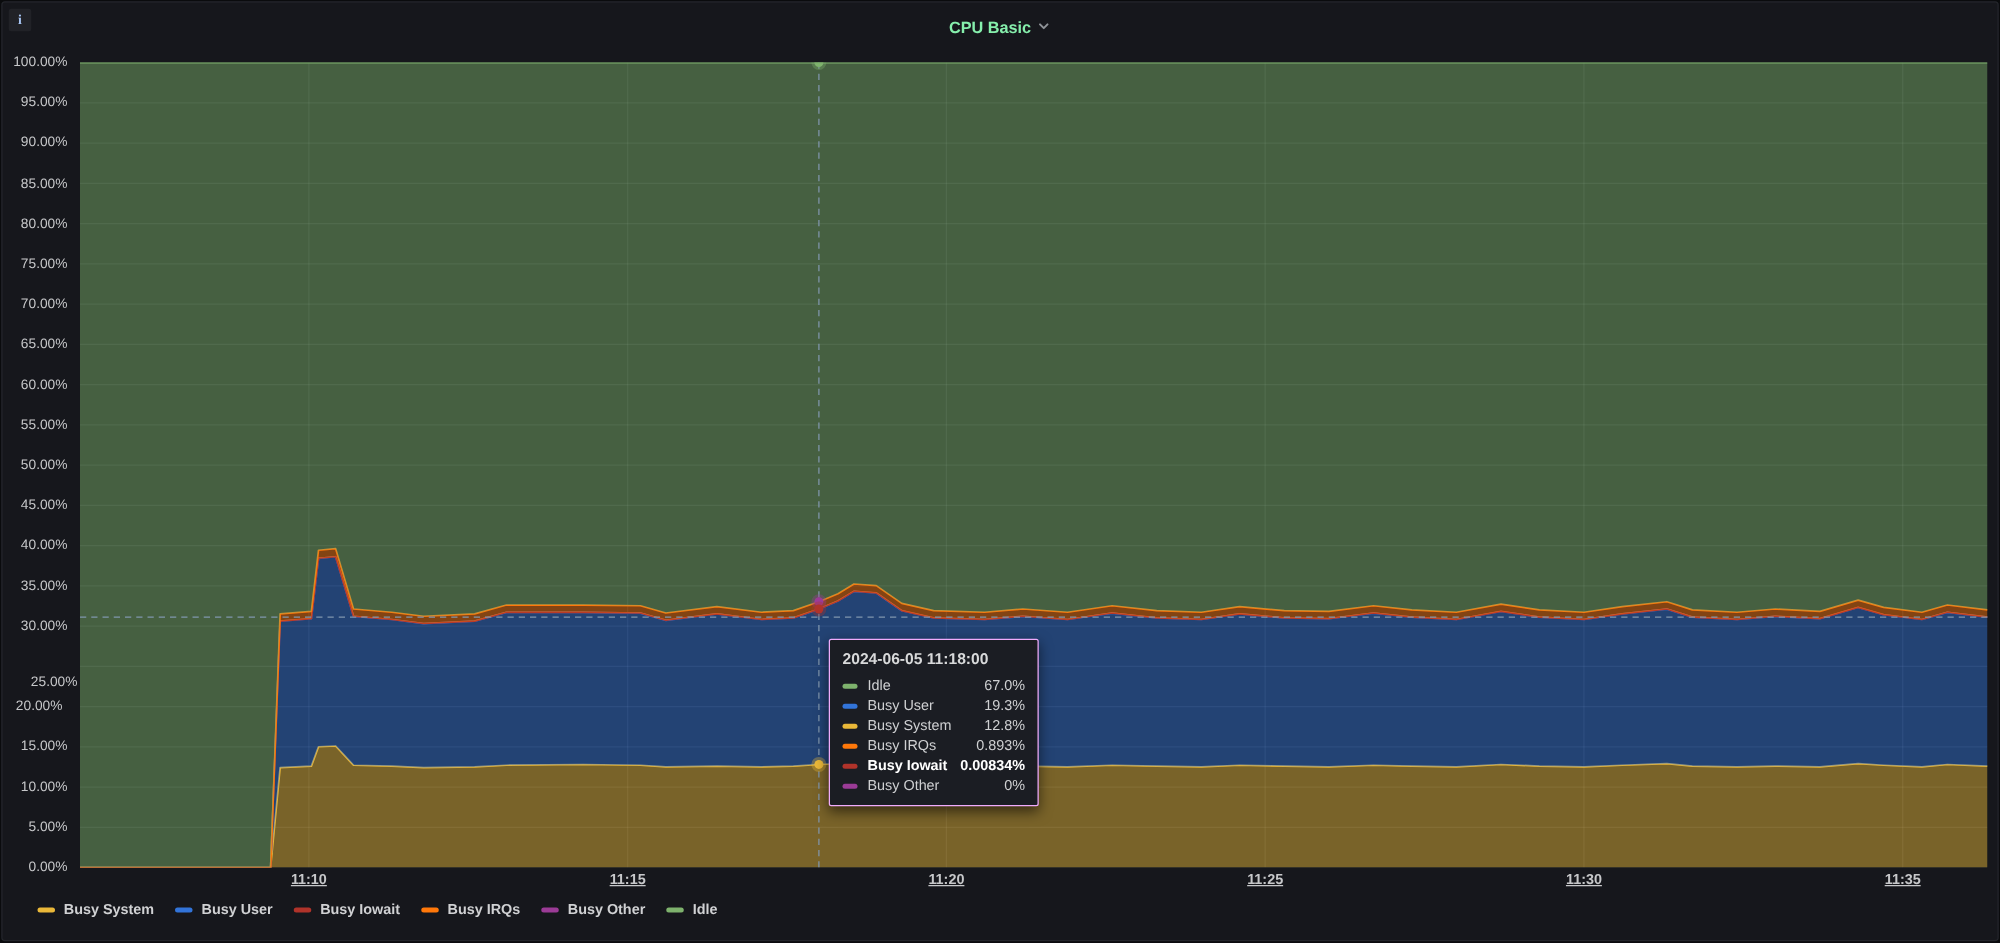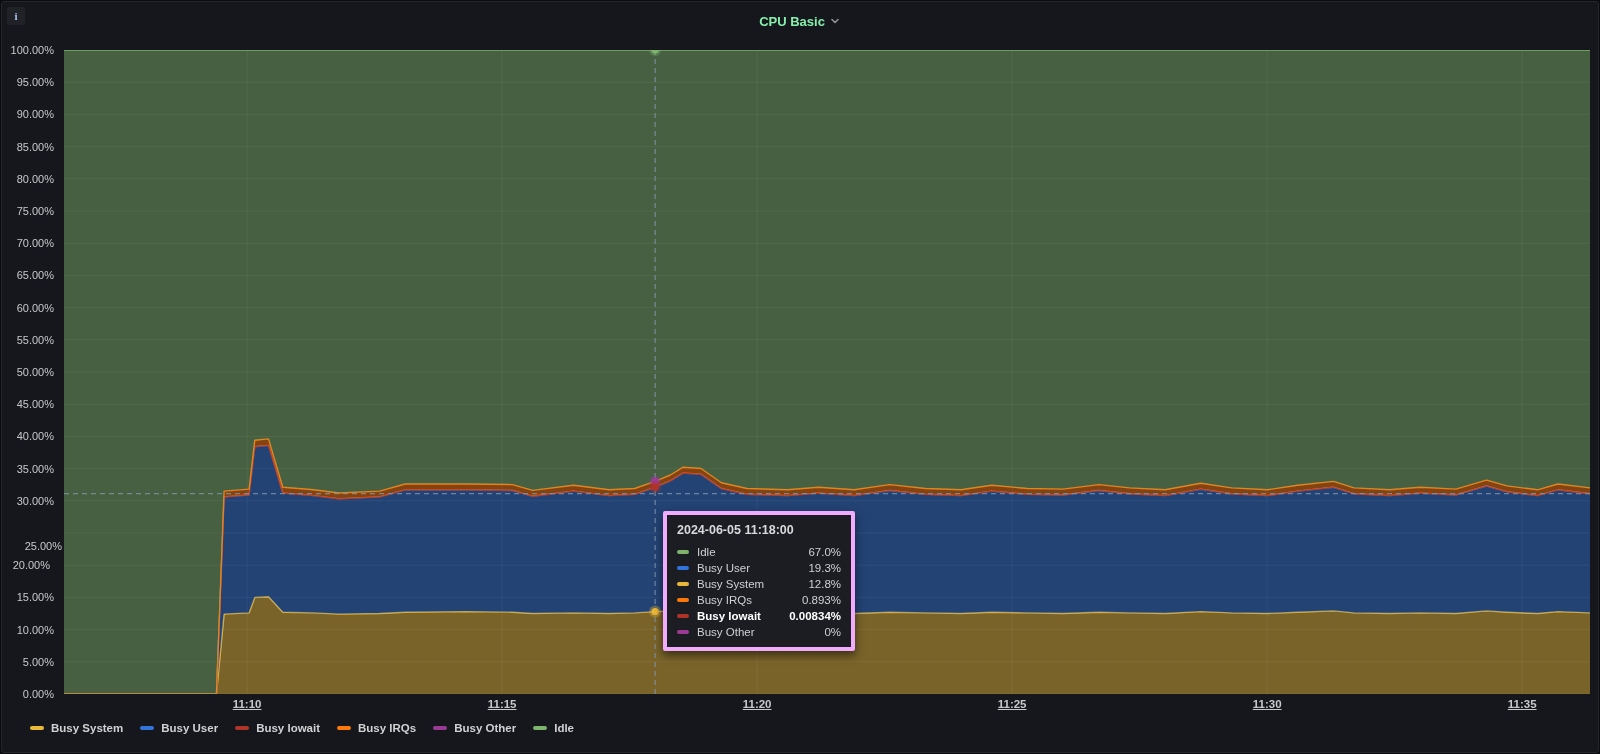--- a/index.html
+++ b/index.html
@@ -12,21 +12,21 @@
   .chev { display:inline-block; margin-top:2px; }
   .info-corner { position:absolute; left:5px; top:5px; width:18px; height:18px; display:flex; align-items:center; justify-content:center; color:#a7c4f2; font-size:11px; font-weight:700; font-family:"Liberation Serif", serif; background:rgba(255,255,255,0.05); border-radius:2px; }
   .plot-wrap { position:absolute; left:62px; top:48px; width:1526px; height:644px; }
   .plot-wrap svg { display:block; }
   .ylabel { position:absolute; right:1544px; transform:translateY(-50%); color:#c7c8ca; font-size:11px; font-weight:500; white-space:nowrap; text-align:right; }
   .xlabel { position:absolute; top:696px; transform:translateX(-50%); color:#c7c8ca; font-size:11.5px; font-weight:600; white-space:nowrap;text-decoration:underline; }
   .legend { position:absolute; left:28px; top:720px; display:flex; align-items:center; gap:17px; }
   .legend-item { display:flex; align-items:center; gap:7px; cursor:pointer; }
   .legend-swatch { width:14px; height:4px; border-radius:2px; }
   .legend-label { color:#d0d1d3; font-size:11.5px; font-weight:600; }
-  .tooltip { position:absolute; left:661px; top:509px; width:192px; background:#1b1d23; border:4px solid #f0abfc; border-radius:2px; box-shadow:0 4px 10px rgba(0,0,0,0.55); padding:8px 10px 7px 10px; z-index:5; }
+  .tooltip { position:absolute; left:661px; top:509px; width:168px; background:#1b1d23; border:1px solid #f0abfc; border-radius:2px; box-shadow:0 4px 10px rgba(0,0,0,0.55); padding:8px 10px 7px 10px; z-index:5; }
   .tooltip-title { color:#d8d9da; font-size:12.5px; font-weight:700; margin-bottom:7px; }
   .tt-row { display:flex; align-items:center; height:16px; font-size:11.5px; color:#cfd0d2; }
   .tt-row .tt-swatch { width:12px; height:4px; border-radius:2px; margin-right:8px; flex:0 0 auto; }
   .tt-row .tt-name { flex:1 1 auto; padding-right:8px; white-space:nowrap; }
   .tt-row .tt-val { flex:0 0 auto; white-space:nowrap; }
   .tt-row.bold .tt-name, .tt-row.bold .tt-val { font-weight:700; color:#ffffff; }
 </style>
 </head>
 <body>
 

